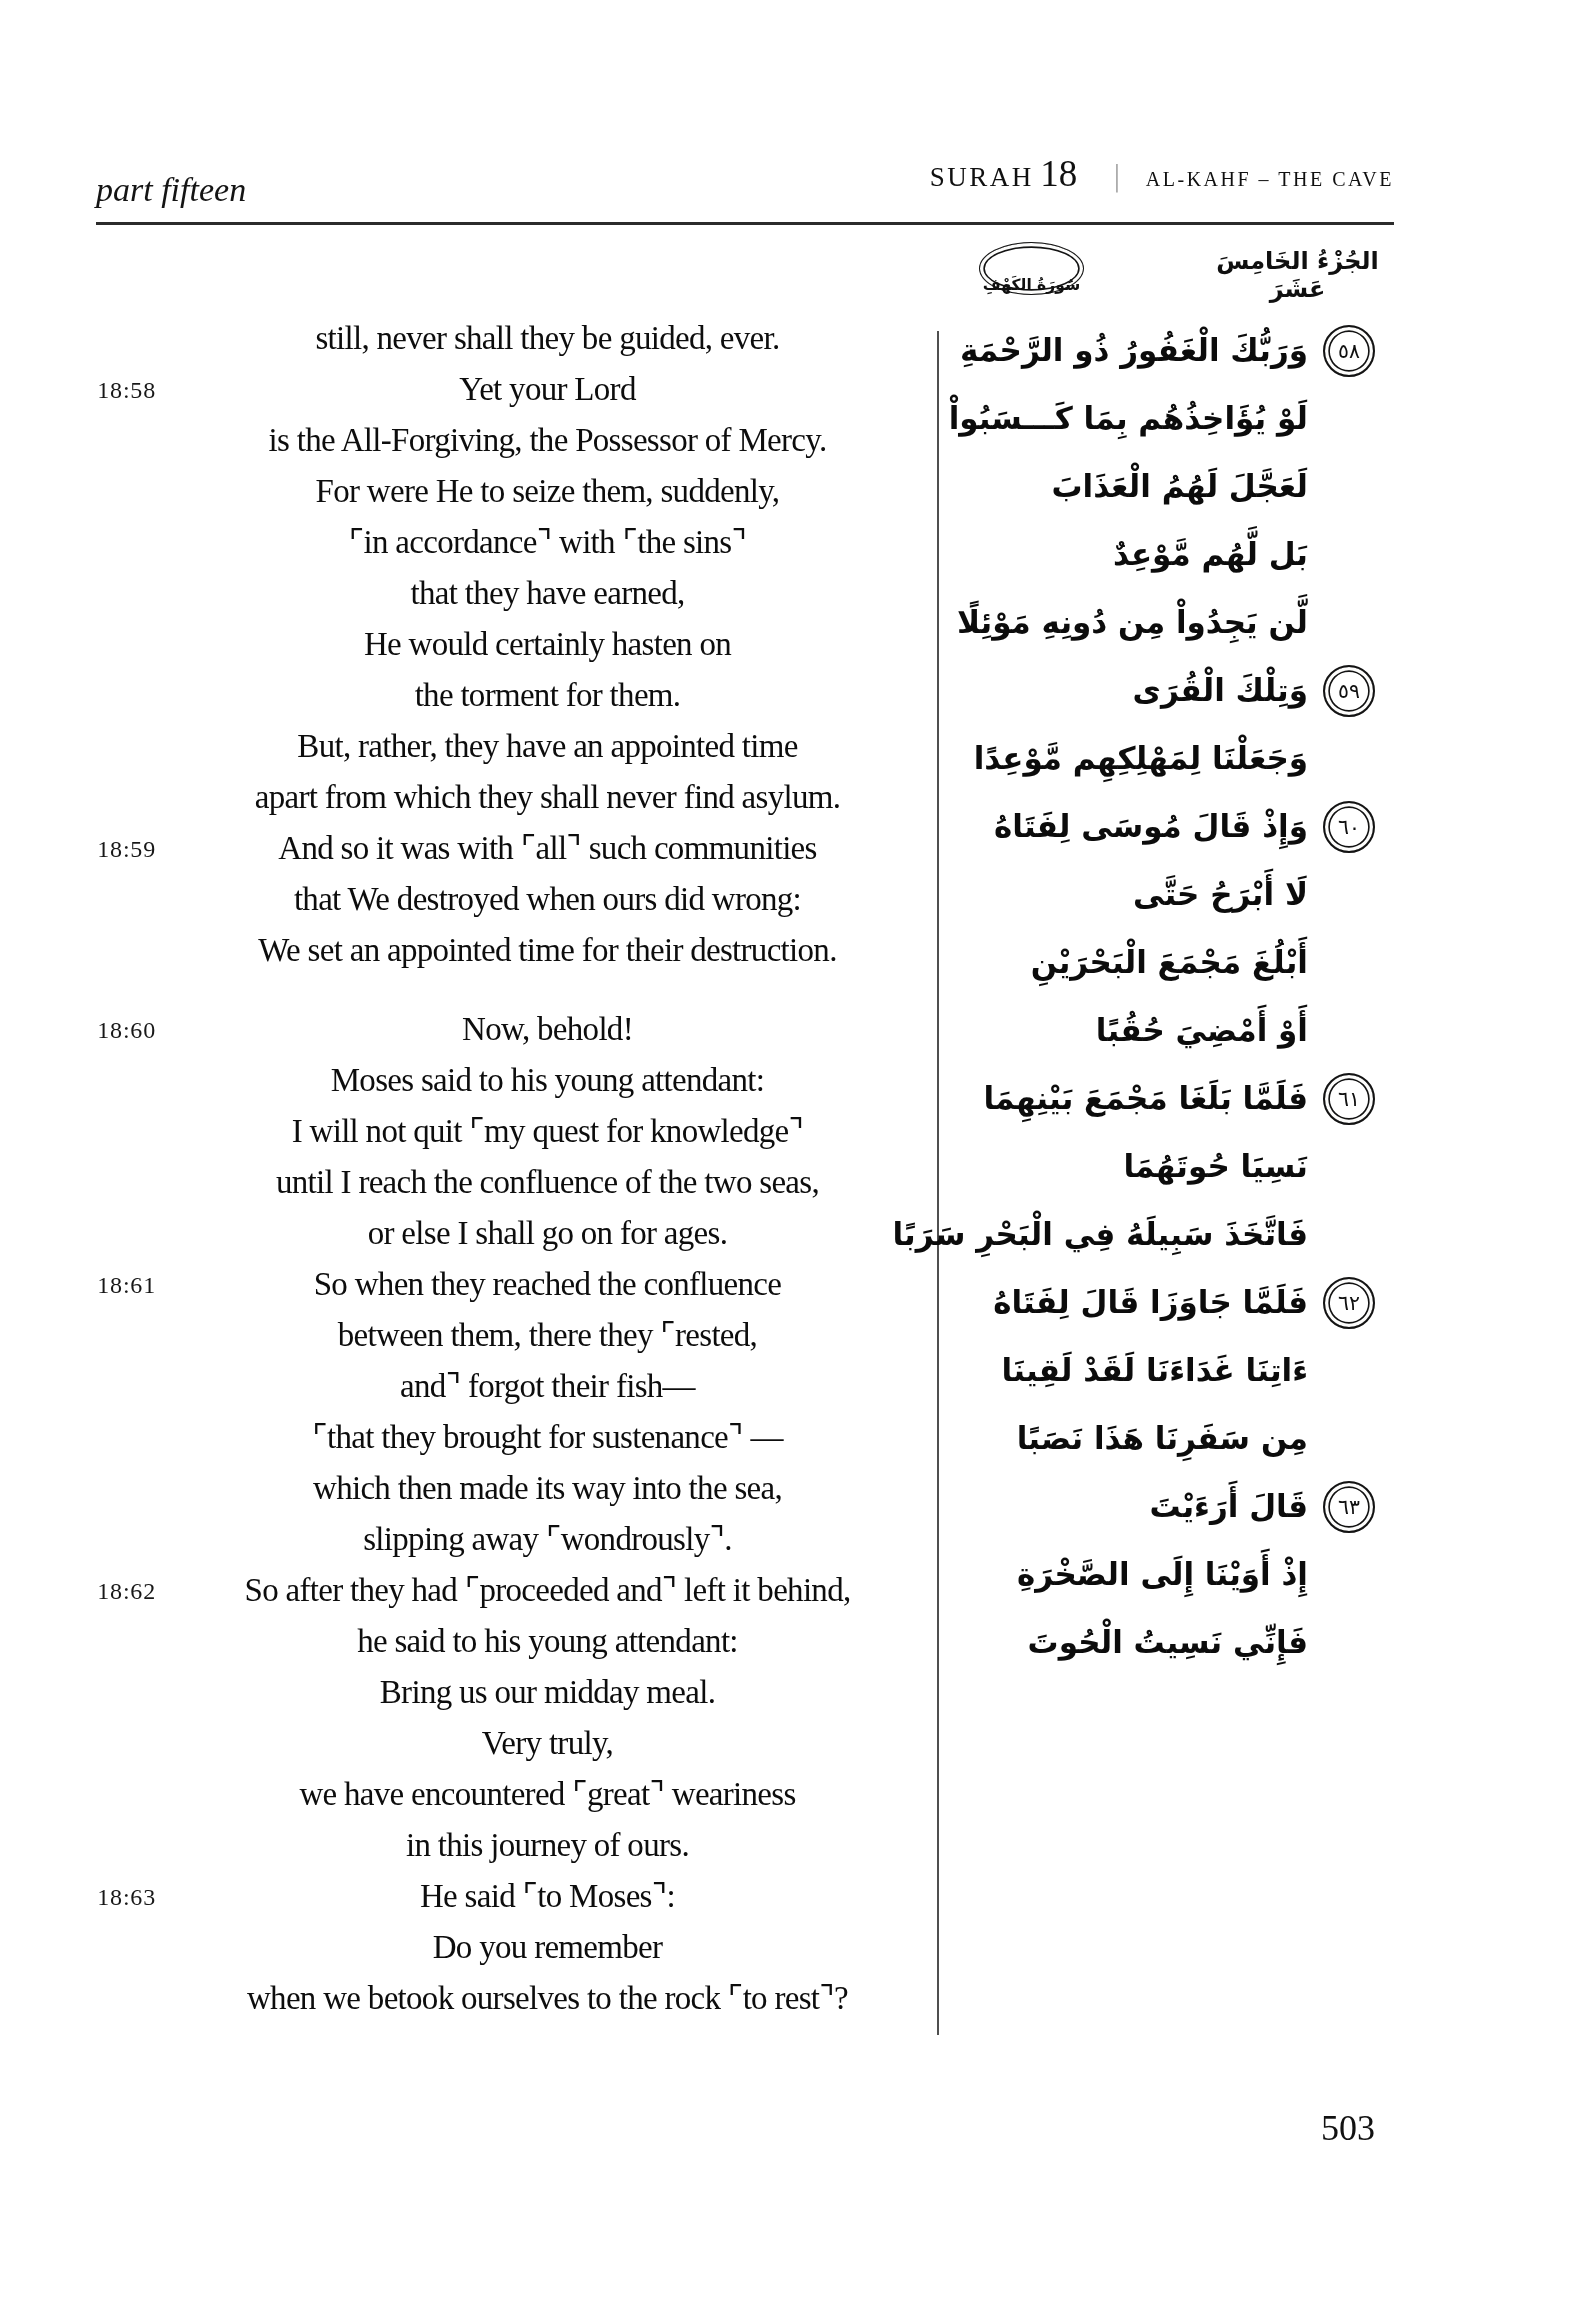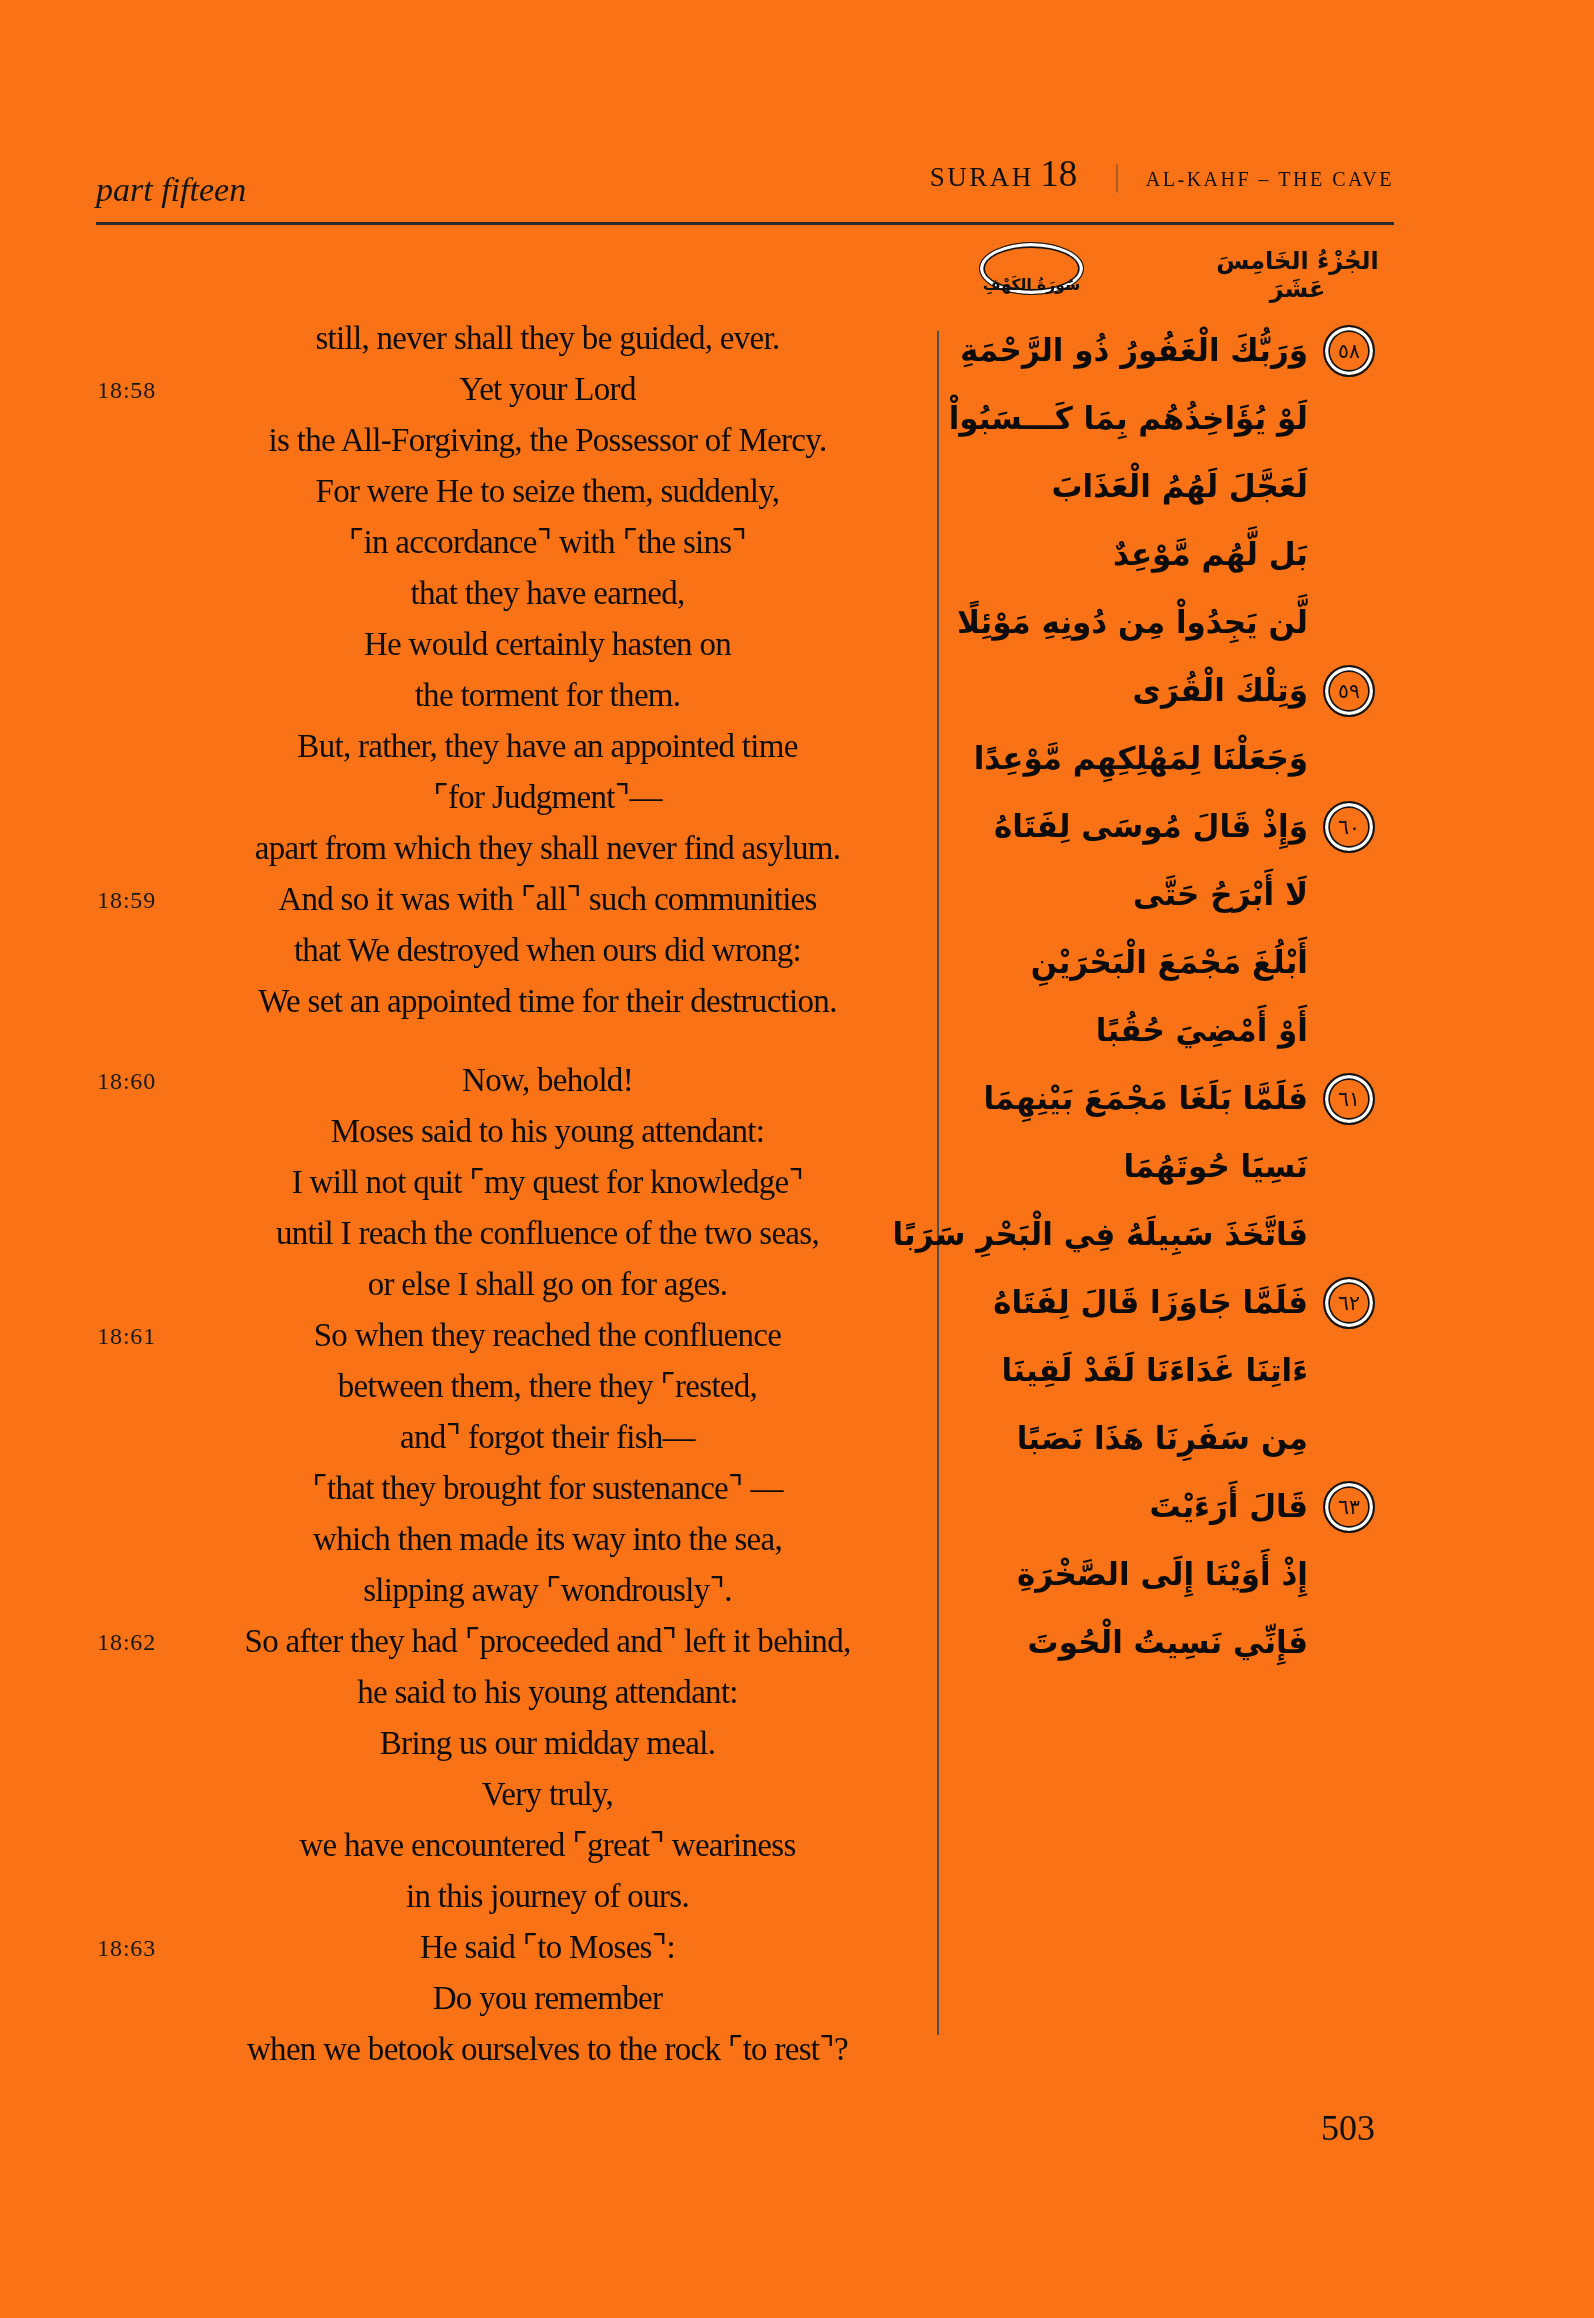--- a/index.html
+++ b/index.html
@@ -1,19 +1,19 @@
 <!DOCTYPE html>
 <html style="font-size:13px"><head>
 <meta charset="utf-8">
 <style>
   html,body{margin:0;padding:0;background:#d9d9d9;}
   .page{
     position:relative;
     width:1595px;height:2319px;
-    background:#f97316;
+    background:#ffffff;
     overflow:hidden;
     font-family:"Liberation Serif", serif;
     color:#101010;
   }
   
   .part-label{
     position:absolute;left:96px;top:170px;
     font-style:italic;font-size:34px;line-height:39px;
     color:#141414;
   }
@@ -114,21 +114,20 @@
   <div class="english-col">
       <div class="eline"><span class="etext">still, never shall they be guided, ever.</span></div>
       <div class="eline"><span class="vnum">18:58</span><span class="etext">Yet your Lord</span></div>
       <div class="eline"><span class="etext">is the All-Forgiving, the Possessor of Mercy.</span></div>
       <div class="eline"><span class="etext">For were He to seize them, suddenly,</span></div>
       <div class="eline"><span class="etext">⌜in accordance⌝ with ⌜the sins⌝</span></div>
       <div class="eline"><span class="etext">that they have earned,</span></div>
       <div class="eline"><span class="etext">He would certainly hasten on</span></div>
       <div class="eline"><span class="etext">the torment for them.</span></div>
       <div class="eline"><span class="etext">But, rather, they have an appointed time</span></div>
-      <div class="eline"><span class="etext">⌜for Judgment⌝—</span></div>
       <div class="eline"><span class="etext">apart from which they shall never find asylum.</span></div>
       <div class="eline"><span class="vnum">18:59</span><span class="etext">And so it was with ⌜all⌝ such communities</span></div>
       <div class="eline"><span class="etext">that We destroyed when ours did wrong:</span></div>
       <div class="eline"><span class="etext">We set an appointed time for their destruction.</span></div>
       <div class="egap"></div>
       <div class="eline"><span class="vnum">18:60</span><span class="etext">Now, behold!</span></div>
       <div class="eline"><span class="etext">Moses said to his young attendant:</span></div>
       <div class="eline"><span class="etext">I will not quit ⌜my quest for knowledge⌝</span></div>
       <div class="eline"><span class="etext">until I reach the confluence of the two seas,</span></div>
       <div class="eline"><span class="etext">or else I shall go on for ages.</span></div>

